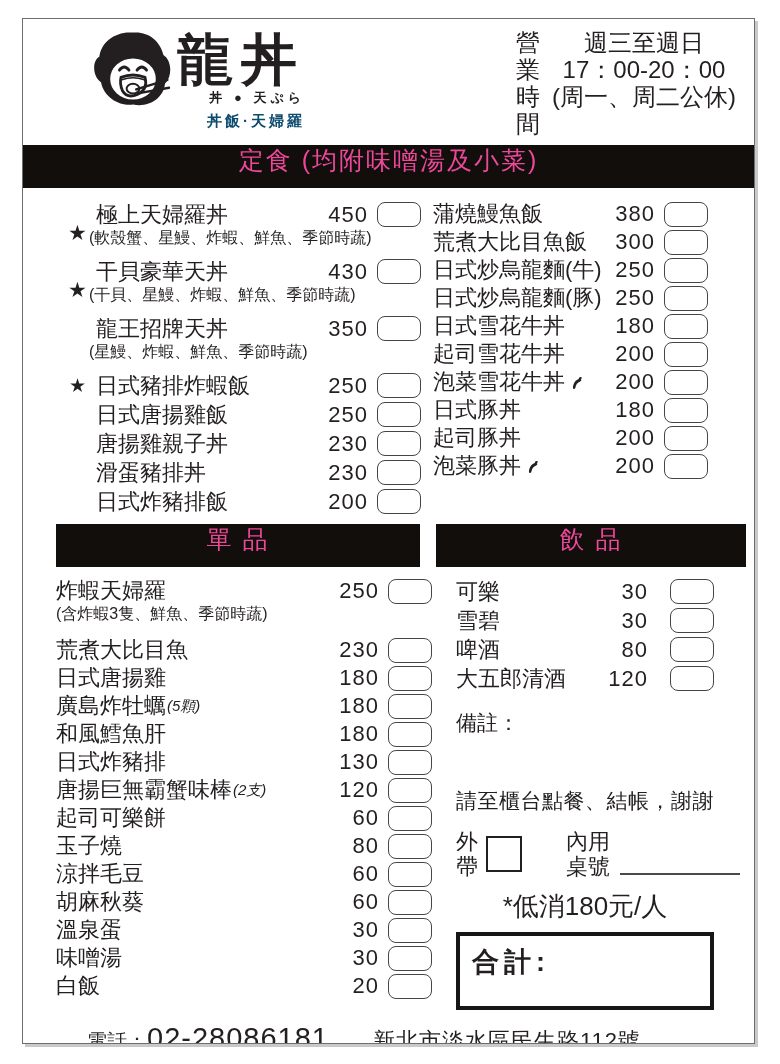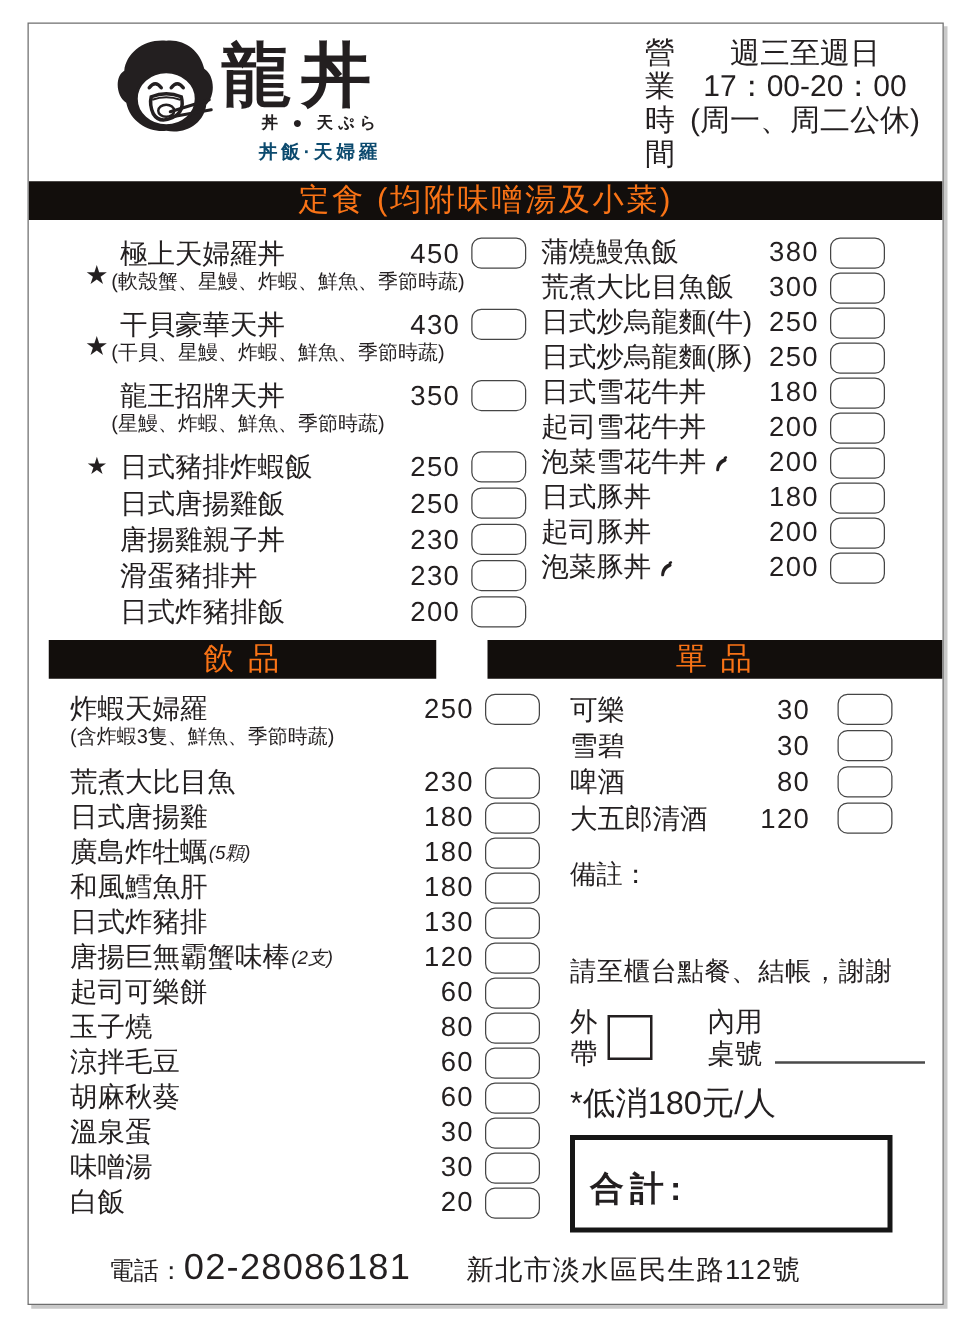--- a/index.html
+++ b/index.html
@@ -17,21 +17,21 @@
   .header { height:126px; display:flex; align-items:flex-start; }
   .logo { margin:10px 0 0 70px; display:flex; align-items:flex-start; }
   .logo-text { margin-left:4px; }
   .brand { font-size:56px; font-weight:900; letter-spacing:8px; line-height:62px; white-space:nowrap; }
   .sub1 { font-size:13px; font-weight:bold; letter-spacing:4px; text-align:right; margin-top:-2px; white-space:nowrap; }
   .sub2 { font-size:15px; font-weight:bold; letter-spacing:3px; text-align:right; margin-top:5px; color:#0c4a6e; white-space:nowrap; }
   .hours { margin-left:auto; margin-right:18px; padding-top:10px; display:flex; gap:12px; }
   .hours-label { font-size:24px; line-height:27px; text-align:center; }
   .hours-lines { font-size:24px; line-height:27px; text-align:center; white-space:nowrap; }
   
-  .bar { background:#120e0c; color:#f97316; height:31px; line-height:31px; font-size:25px; text-align:center; letter-spacing:2px; }
+  .bar { background:#120e0c; color:#ec4899; height:43px; line-height:31px; font-size:25px; text-align:center; letter-spacing:2px; }
   .bottom-bars { display:flex; margin-top:4px; }
   .bar-single { width:364px; margin-left:33px; }
   .bar-drinks { flex:1; margin-left:16px; margin-right:8px; }
   
   .teishoku { display:flex; padding:12px 12px 4px 46px; }
   .t-left { width:352px; }
   .t-right { flex:1; padding-left:12px; padding-right:34px; }
   .menu-row { position:relative; }
   .row-main { display:flex; align-items:center; height:29px; font-size:22px; position:relative; }
   .t-left .row-main { padding-left:27px; }
@@ -53,22 +53,22 @@
   .b-right { flex:1; padding-left:6px; padding-right:40px; }
   .b-right .row-main { height:29px; }
   .b-right .checkbox { margin-left:22px; }
   .notes-label { font-size:21px; margin-top:16px; }
   .counter-note { font-size:21px; margin-top:50px; white-space:nowrap; letter-spacing:0.5px; }
   .takeout-row { display:flex; align-items:center; margin-top:14px; }
   .stack { font-size:22px; line-height:25px; }
   .takeout-box { width:36px; height:36px; border:2px solid #231f20; margin-left:8px; box-sizing:border-box; background:#fff; }
   .dinein { margin-left:44px; }
   .table-line { flex:1; border-bottom:2px solid #4a4a4a; margin:0 -26px 4px 10px; align-self:flex-end; height:0; }
-  .min-charge { font-size:26px; margin-top:10px; text-align:left; white-space:nowrap; }
-  .total-box { border:4px solid #161616; height:78px; margin-top:8px; padding:21px 12px; box-sizing:border-box; }
+  .min-charge { font-size:26px; margin-top:10px; text-align:center; white-space:nowrap; }
+  .total-box { border:4px solid #161616; height:78px; margin-top:8px; padding:8px 12px; box-sizing:border-box; }
   .total-label { font-size:27px; font-weight:bold; letter-spacing:5px; }
   
   .footer { display:flex; align-items:baseline; padding:12px 14px 0 64px; }
   .phone-label { font-size:20px; }
   .phone { font-size:29px; letter-spacing:1px; }
   .address { font-size:22px; margin-left:44px; letter-spacing:1px; }
 </style>
 </head>
 <body>
 
@@ -271,22 +271,22 @@
             </span>
             <span class="row-spacer"></span>
             <span class="price">200</span>
             <span class="checkbox"></span>
           </div>
         </div>
       </div>
   </div>
 
   <div class="bottom-bars">
+    <div class="bar bar-single">單 品</div>
     <div class="bar bar-drinks">飲 品</div>
-    <div class="bar bar-single">單 品</div>
   </div>
 
   <div class="bottom">
     <div class="b-left" id="single-col">
         <div class="menu-row has-desc">
           <div class="row-main">
             <span class="item-name">炸蝦天婦羅</span>
             <span class="row-spacer"></span>
             <span class="price">250</span>
             <span class="checkbox"></span>

